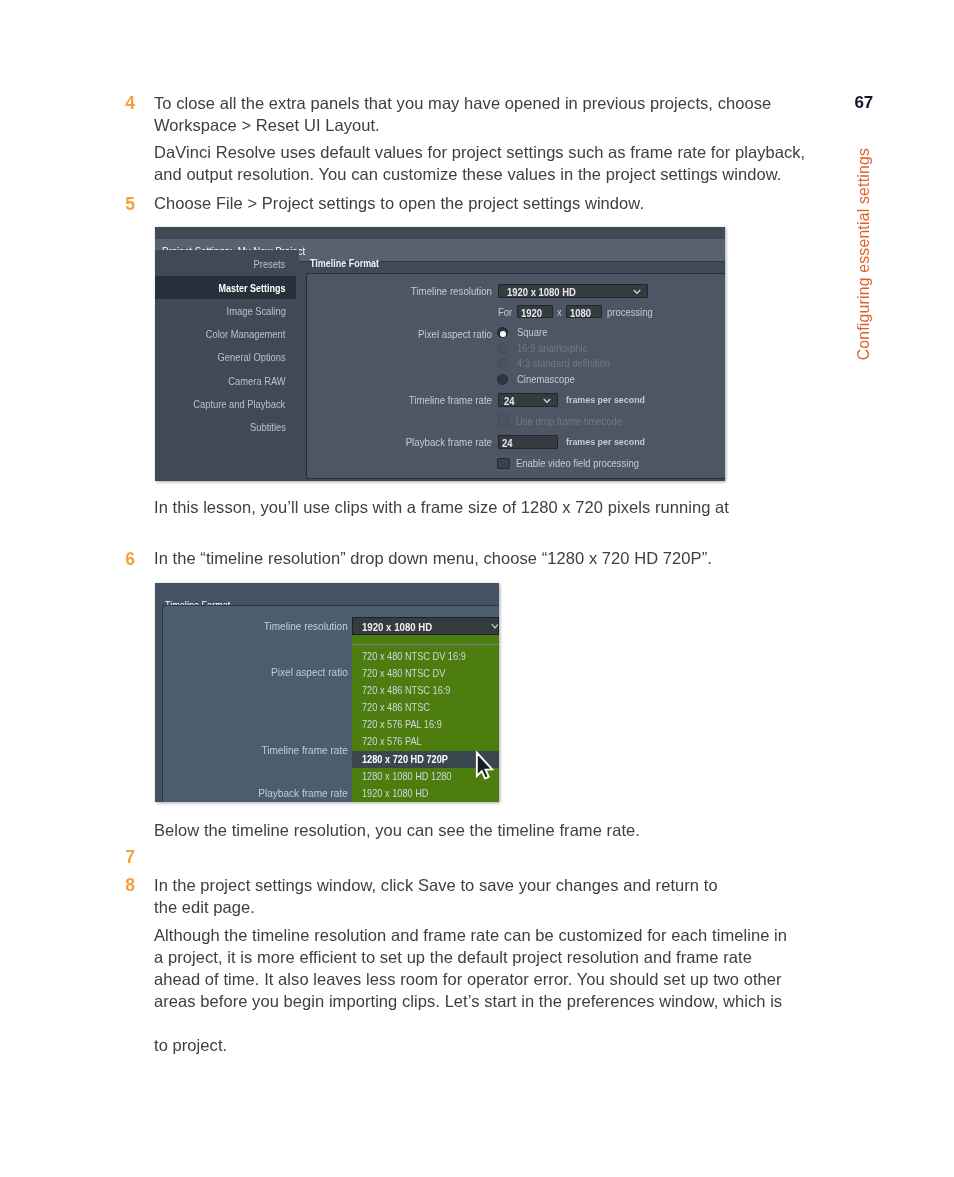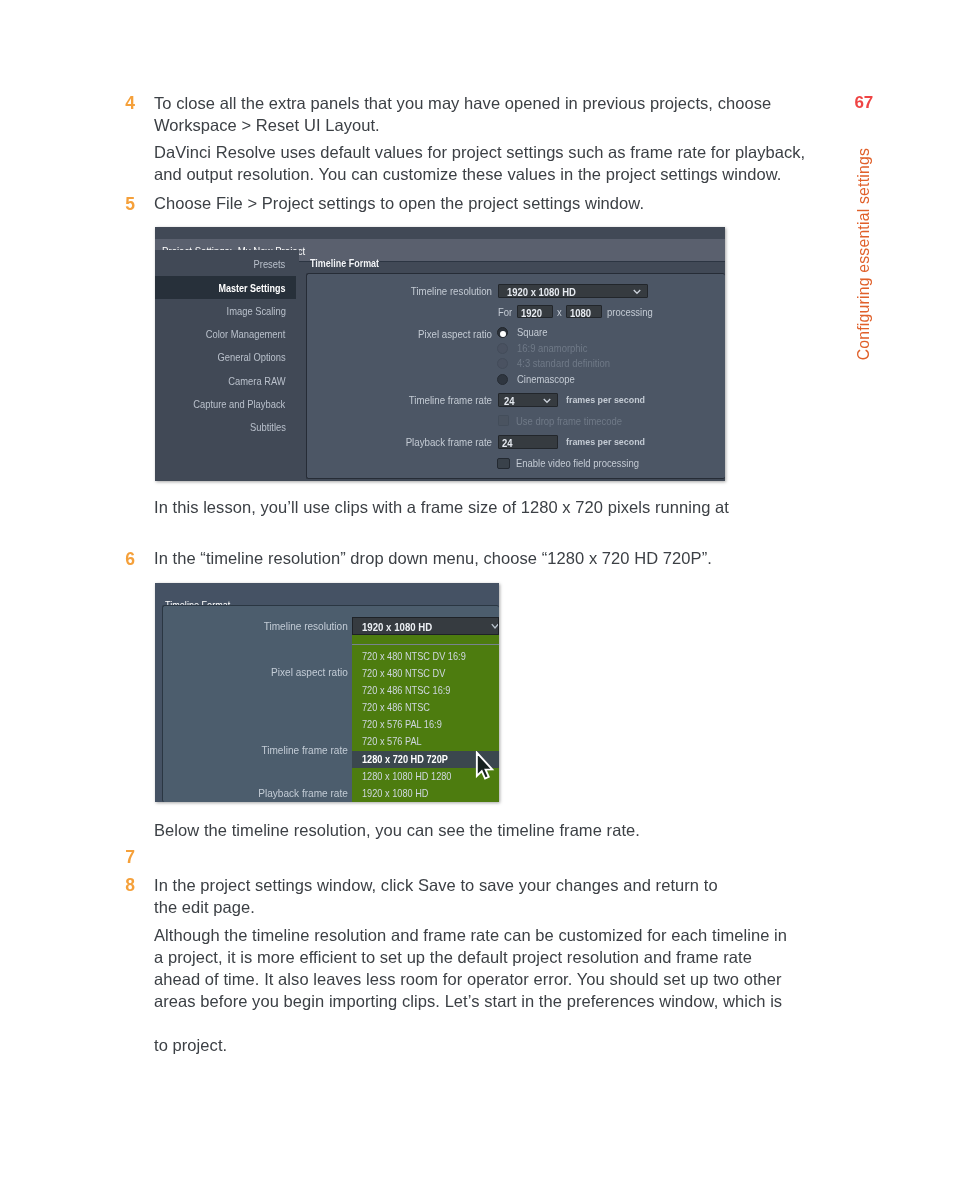--- a/index.html
+++ b/index.html
@@ -1,21 +1,21 @@
 <!DOCTYPE html>
 <html><head>
 <meta charset="utf-8">
 <style>
 
   html,body{margin:0;padding:0;background:#ffffff;}
   body{width:954px;height:1177px;font-family:"Liberation Sans",sans-serif;}
   .page{position:relative;width:954px;height:1177px;overflow:hidden;background:#fff;}
 
   
-  .folio{position:absolute;left:854.4px;top:92.9px;font-size:17px;font-weight:bold;color:#ef4444;}
+  .folio{position:absolute;left:854.4px;top:92.9px;font-size:17px;font-weight:bold;color:#0f172a;}
   .runhead{position:absolute;left:855px;top:148px;color:#e0602a;font-size:15.8px;
            writing-mode:vertical-rl;transform:rotate(180deg);white-space:nowrap;letter-spacing:.2px;}
   .para{position:absolute;font-size:16.5px;line-height:21.4px;color:#3c4045;letter-spacing:.004em;}
   .num{position:absolute;left:125.3px;font-size:17.5px;font-weight:bold;color:#f5a03a;}
 
   
   .shot{position:absolute;box-shadow:1px 1px 3px rgba(0,0,0,.35);overflow:hidden;}
   .shot .titlebar{background:#5a606e;color:#ffffff;font-weight:normal;font-size:11px;
                   display:flex;align-items:center;box-sizing:border-box;margin-top:12px;}
   .shot .titlebar .tbwrap{display:inline-block;transform:scaleX(0.875);transform-origin:0 50%;white-space:nowrap;}

